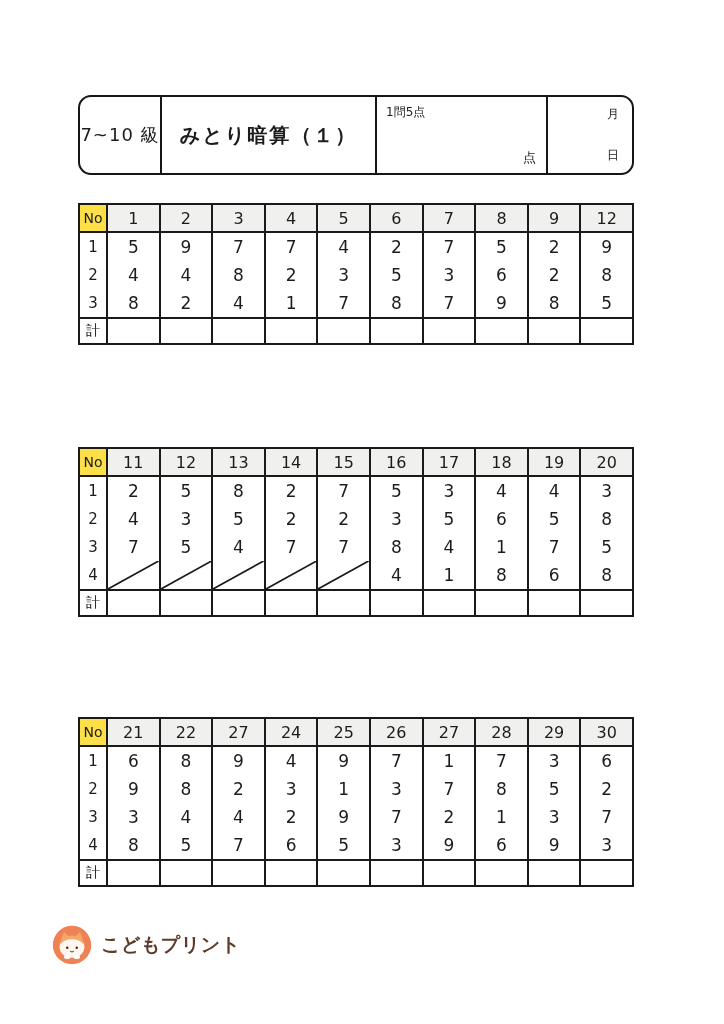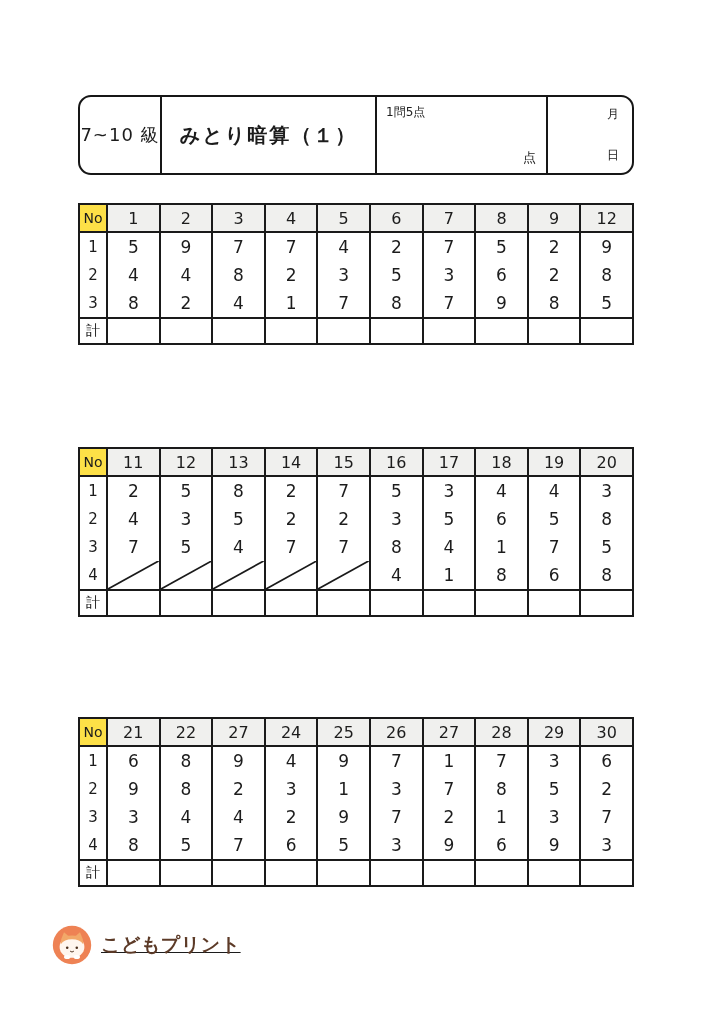--- a/index.html
+++ b/index.html
@@ -46,21 +46,21 @@
     height:28px;display:flex;align-items:center;justify-content:center;
     font-size:17px;position:relative;
   }
   .slot.rlabel{font-size:15px;}
   .slot svg{position:absolute;left:0;top:0;width:100%;height:100%;display:block;}
   .tcell{height:26px;border-top:2px solid #1a1a1a;display:flex;
     align-items:center;justify-content:center;}
   .tcell.nocell{font-size:14px;}
 
   
-  .brand{position:absolute;left:52px;top:925px;display:flex;align-items:center;gap:9px;text-decoration:underline;}
+  .brand{position:absolute;left:52px;top:925px;display:flex;align-items:center;gap:9px;}
   .brand-icon{width:40px;height:40px;display:block;}
   .brand-text{font-size:19px;font-weight:800;color:#5c3a27;letter-spacing:0.5px;}
 </style>
 </head>
 <body>
 
 <div class="hbox">
   <div class="hsec hsec-grade">7~10 級</div>
   <div class="hsec hsec-title">みとり暗算（１）</div>
   <div class="hsec hsec-score">

